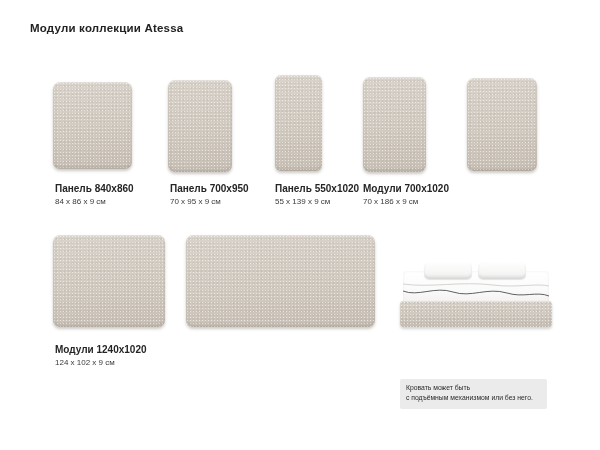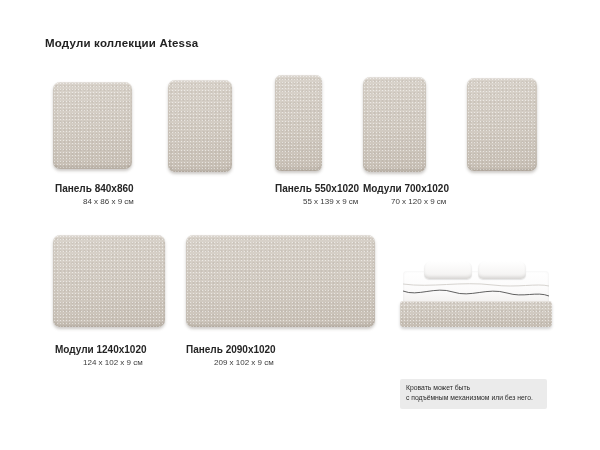--- a/index.html
+++ b/index.html
@@ -1,21 +1,21 @@
 <!DOCTYPE html>
 <html><head>
 <meta charset="utf-8">
 <style>
   html,body{margin:0;padding:0;background:#fff;}
   .page{
     position:relative;width:600px;height:450px;background:#ffffff;
     font-family:"Liberation Sans",sans-serif;color:#2e2e2e;overflow:hidden;
   }
   .title{
-    position:absolute;left:30px;top:22px;margin:15px;
+    position:absolute;left:30px;top:22px;margin:0;
     font-size:11.5px;font-weight:700;letter-spacing:.2px;color:#222;
   }
   
   .swatch{
     position:absolute;
     background-color:#d1cac1;
     background-image:
       radial-gradient(rgba(255,255,255,.55) .5px, transparent .9px),
       radial-gradient(rgba(138,127,114,.32) .5px, transparent .9px),
       linear-gradient(175deg,#d9d3cb 0%,#d2cbc2 55%,#c8c0b6 100%);
@@ -31,21 +31,21 @@
   .s1{left:168px;top:80px;width:64px;height:92px;}
   .s2{left:275px;top:75px;width:47px;height:96px;border-radius:6px;}
   .s3{left:363px;top:77px;width:63px;height:95px;}
   .s4{left:467px;top:78px;width:70px;height:93px;}
   
   .s5{left:53px;top:235px;width:112px;height:92px;}
   .s6{left:186px;top:235px;width:189px;height:92px;}
 
   .label{position:absolute;line-height:11px;}
   .mod-name{font-size:10px;font-weight:700;color:#252525;}
-  .mod-dims{font-size:8px;font-weight:400;color:#3a3a3a;margin-top:2px;margin-left:28px;}
+  .mod-dims{font-size:8px;font-weight:400;color:#3a3a3a;margin-top:2px;}
   .l0{left:55px;top:183px;}
   .l1{left:170px;top:183px;}
   .l2{left:275px;top:183px;}
   .l3{left:363px;top:183px;}
   .l4{left:467px;top:183px;}
   .l5{left:55px;top:344px;}
   .l6{left:186px;top:344px;}
   .l7{left:400px;top:344px;}
 
   
@@ -110,35 +110,35 @@
     </div>
     <div class="pillow p1"></div>
     <div class="pillow p2"></div>
     <div class="bed-base"></div>
   </div>
 
   <div class="label l0">
     <div class="mod-name">Панель 840x860</div>
     <div class="mod-dims">84 x 86 x 9 см</div>
   </div>
+  <div class="label l1">
+    <div class="mod-name">Панель 700x950</div>
+    <div class="mod-dims">70 x 95 x 9 см</div>
+  </div>
   <div class="label l2">
     <div class="mod-name">Панель 550x1020</div>
     <div class="mod-dims">55 x 139 x 9 см</div>
   </div>
   <div class="label l3">
     <div class="mod-name">Модули 700x1020</div>
-    <div class="mod-dims">70 x 120 x 9 см</div>
+    <div class="mod-dims">70 x 186 x 9 см</div>
   </div>
   <div class="label l5">
     <div class="mod-name">Модули 1240x1020</div>
     <div class="mod-dims">124 x 102 x 9 см</div>
-  </div>
-  <div class="label l6">
-    <div class="mod-name">Панель 2090x1020</div>
-    <div class="mod-dims">209 x 102 x 9 см</div>
   </div>
 
   <div class="note">
     <div>Кровать может быть</div>
     <div>с подъёмным механизмом или без него.</div>
   </div>
 
 </div>
 
 </body></html>

